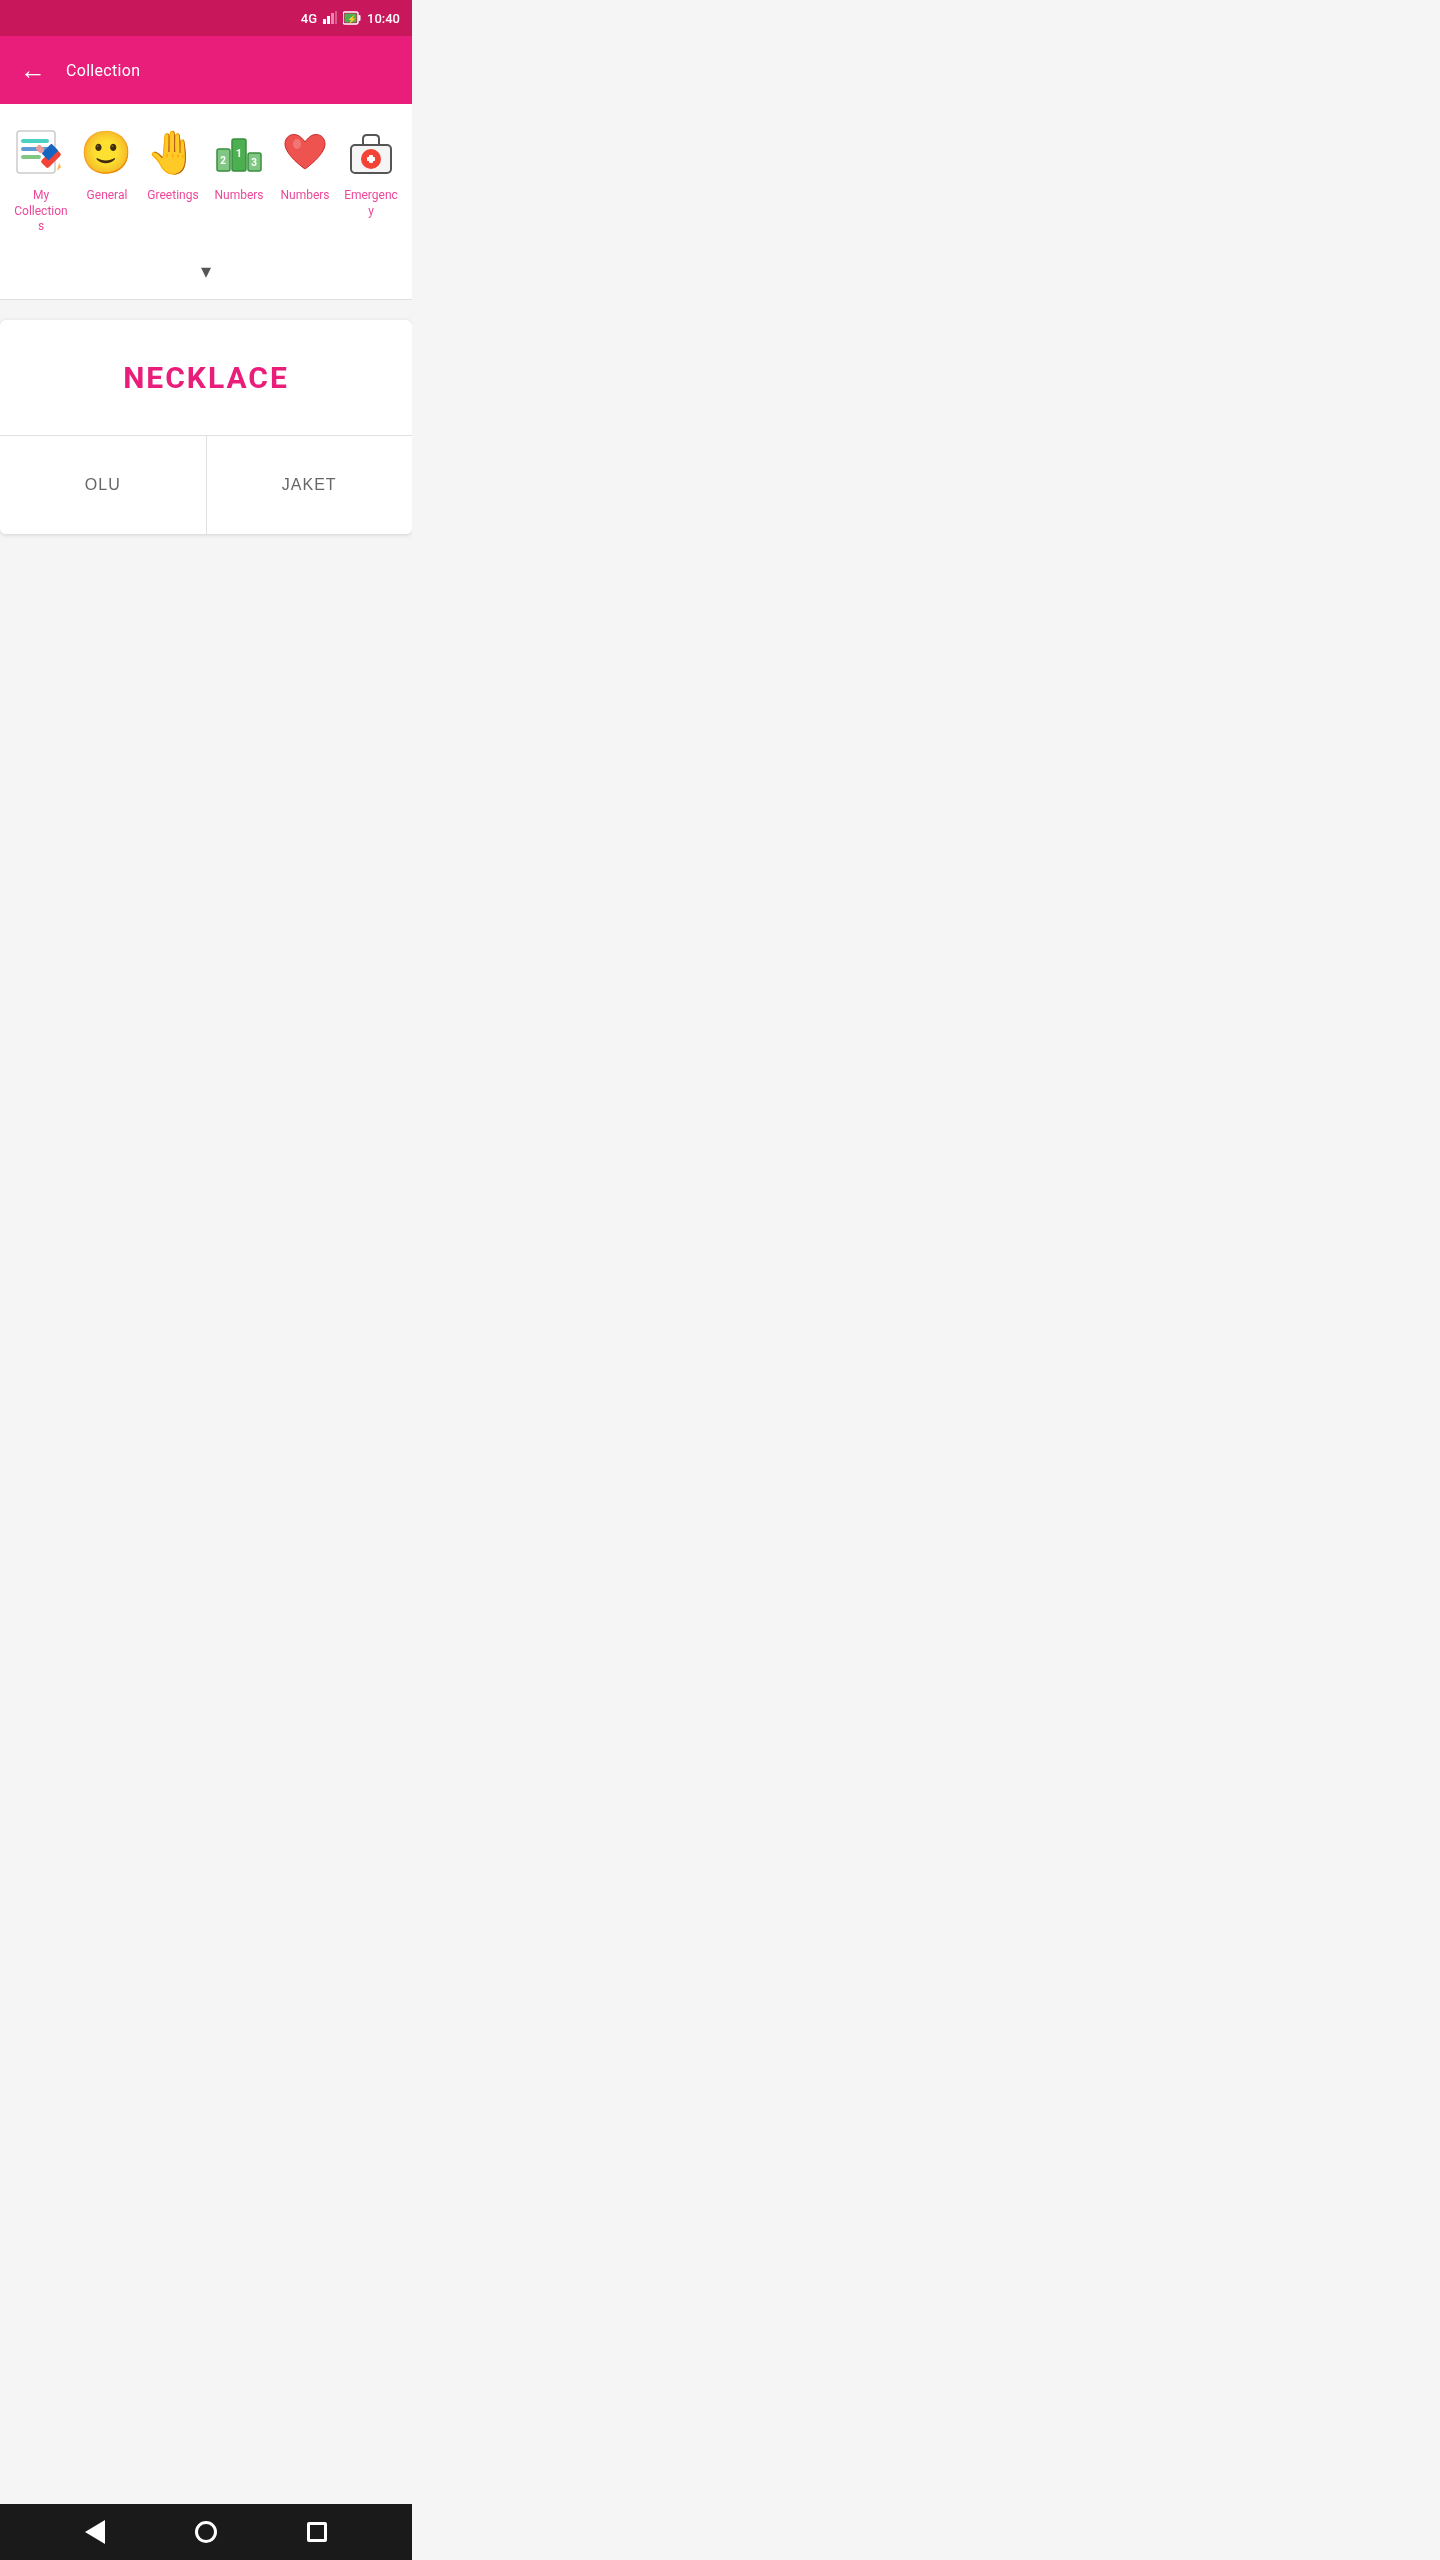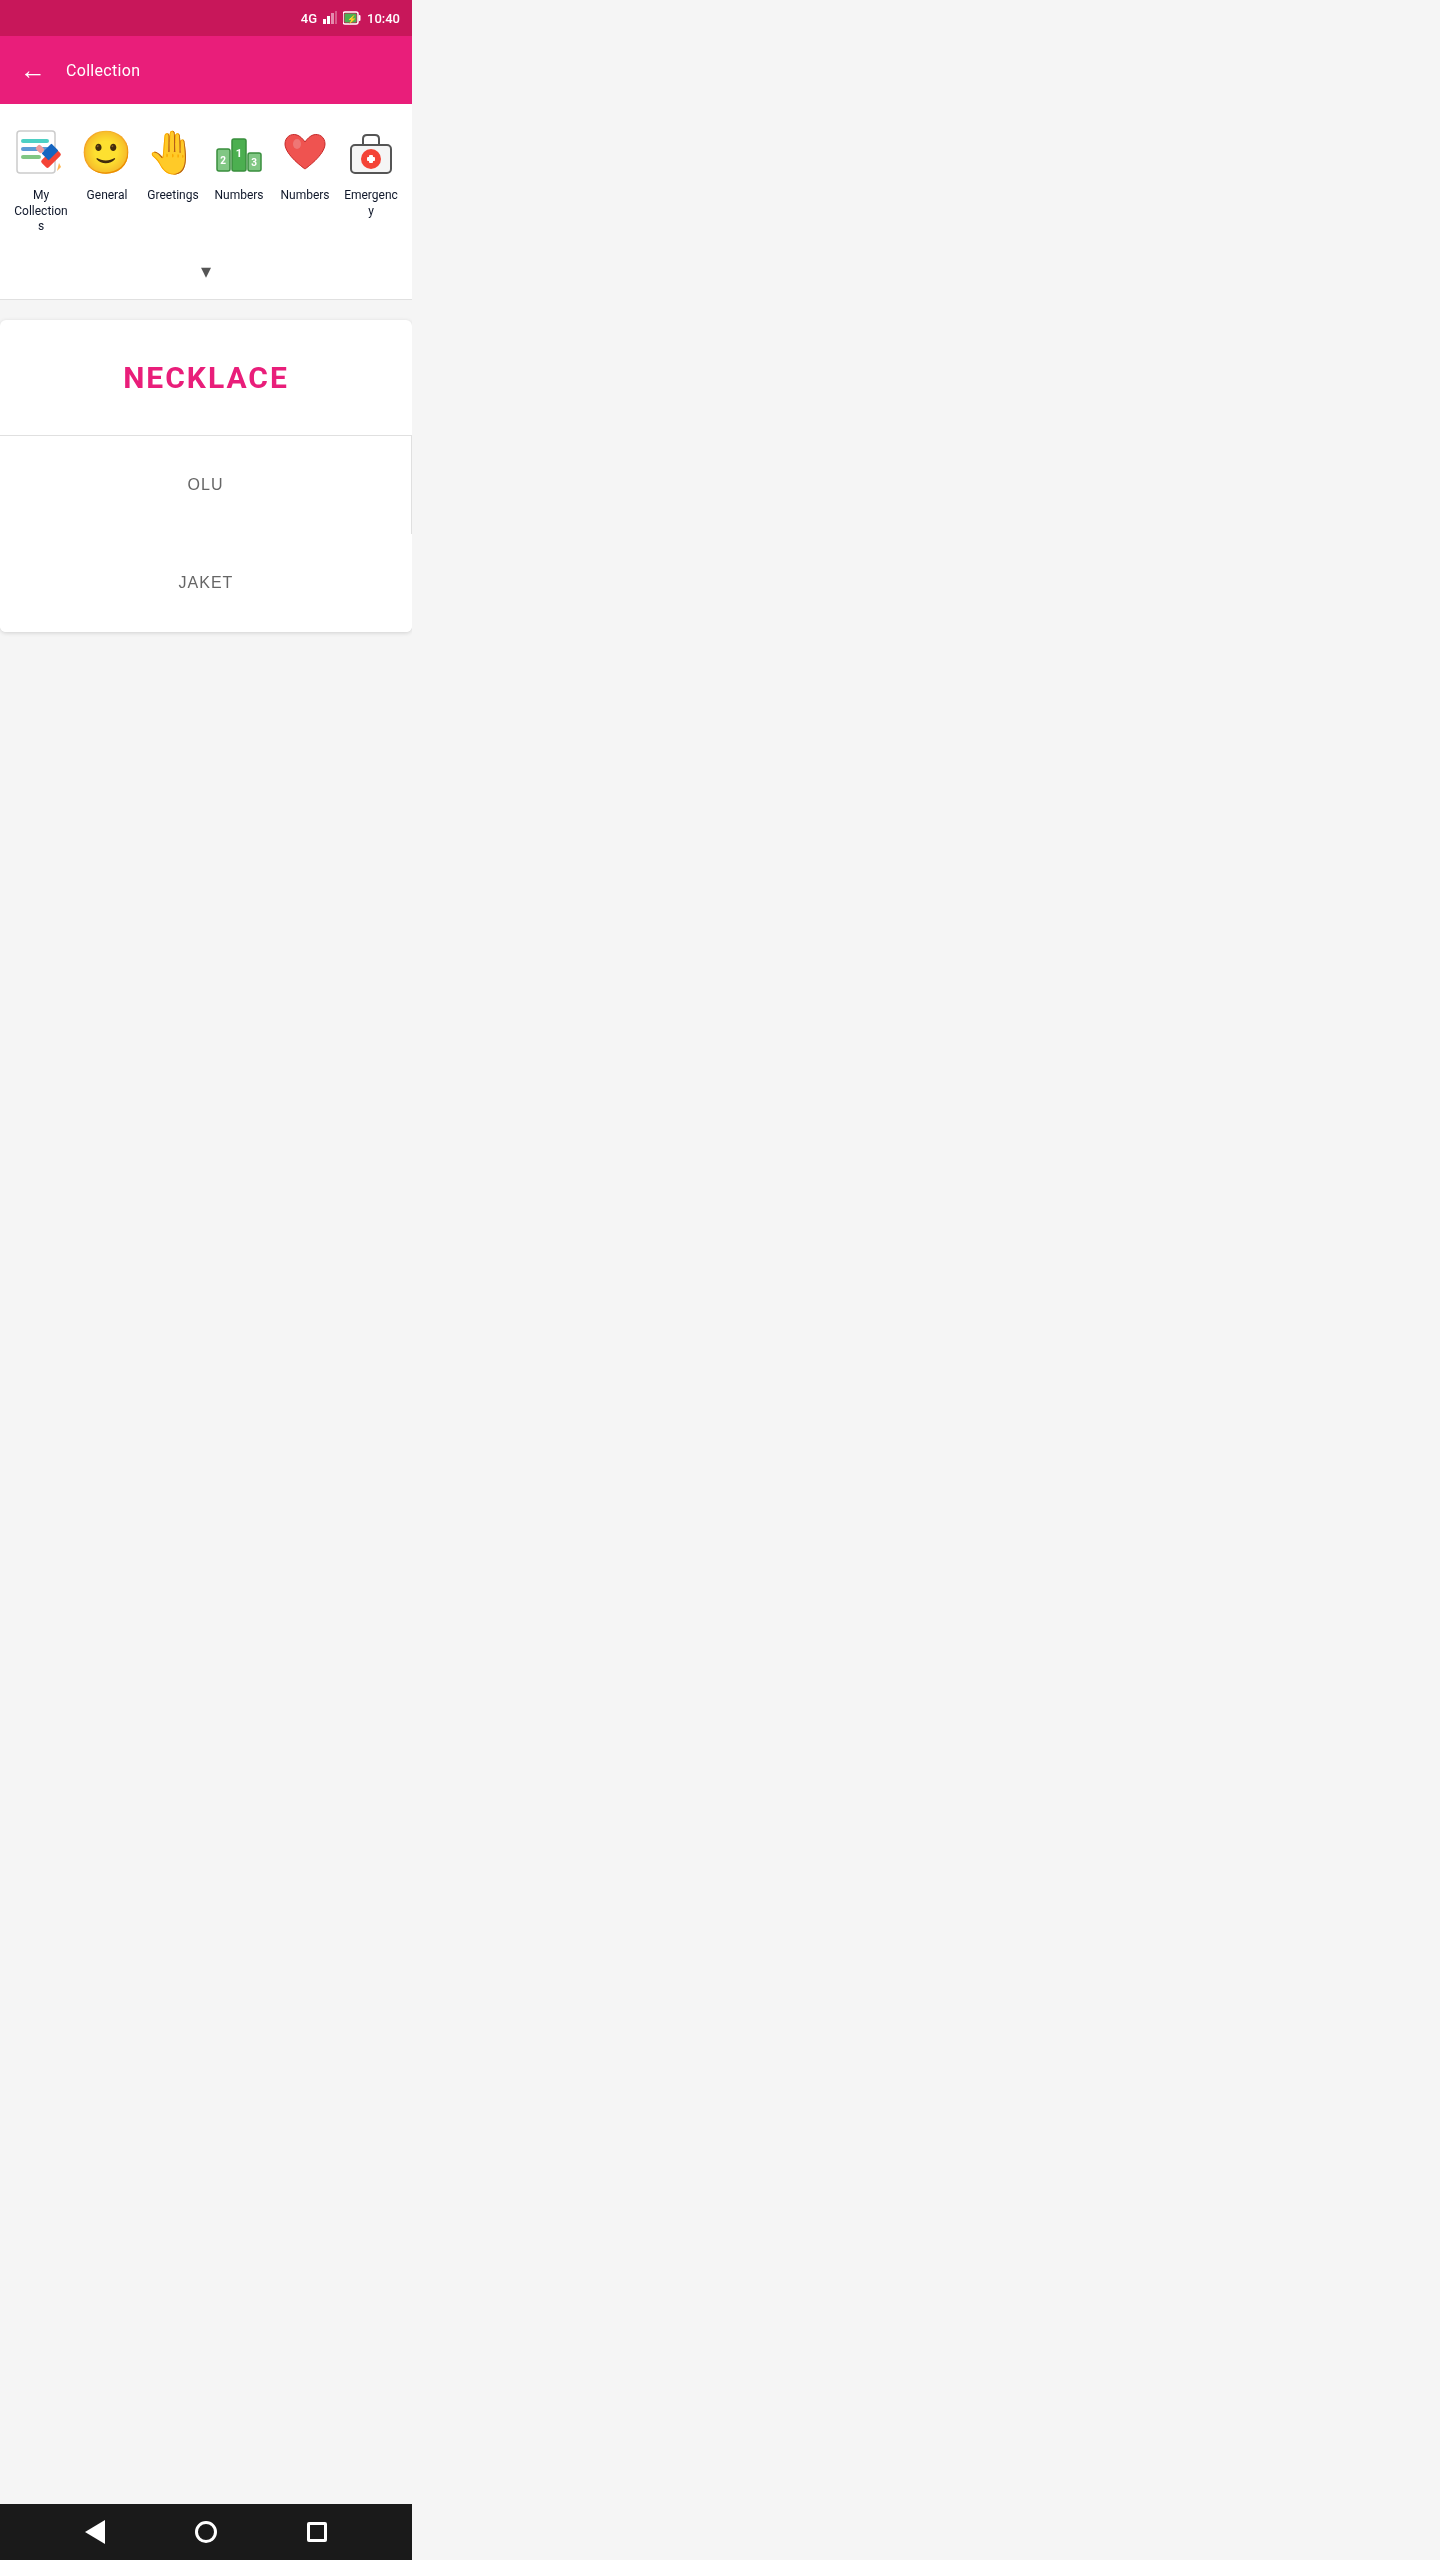--- a/index.html
+++ b/index.html
@@ -82,21 +82,21 @@
       height: 58px;
       display: flex;
       align-items: center;
       justify-content: center;
       font-size: 40px;
       line-height: 1;
     }
     .category-label {
       text-align: center;
       font-size: 12px;
-      color: #0f172a;
+      color: #ec4899;
       margin-top: 6px;
       line-height: 1.3;
       word-break: break-word;
     }
 
     
     .chevron-row {
       background: white;
       display: flex;
       align-items: center;
@@ -134,21 +134,21 @@
     }
     .card-word {
       font-size: 30px;
       font-weight: 700;
       color: #e91e7a;
       letter-spacing: 2px;
     }
 
     .card-answers {
       display: flex;
-      flex-direction: column;
+      flex-direction: row;
     }
     .answer-option {
       flex: 1;
       padding: 40px 8px;
       display: flex;
       align-items: center;
       justify-content: center;
       cursor: pointer;
       border: none;
       background: white;

